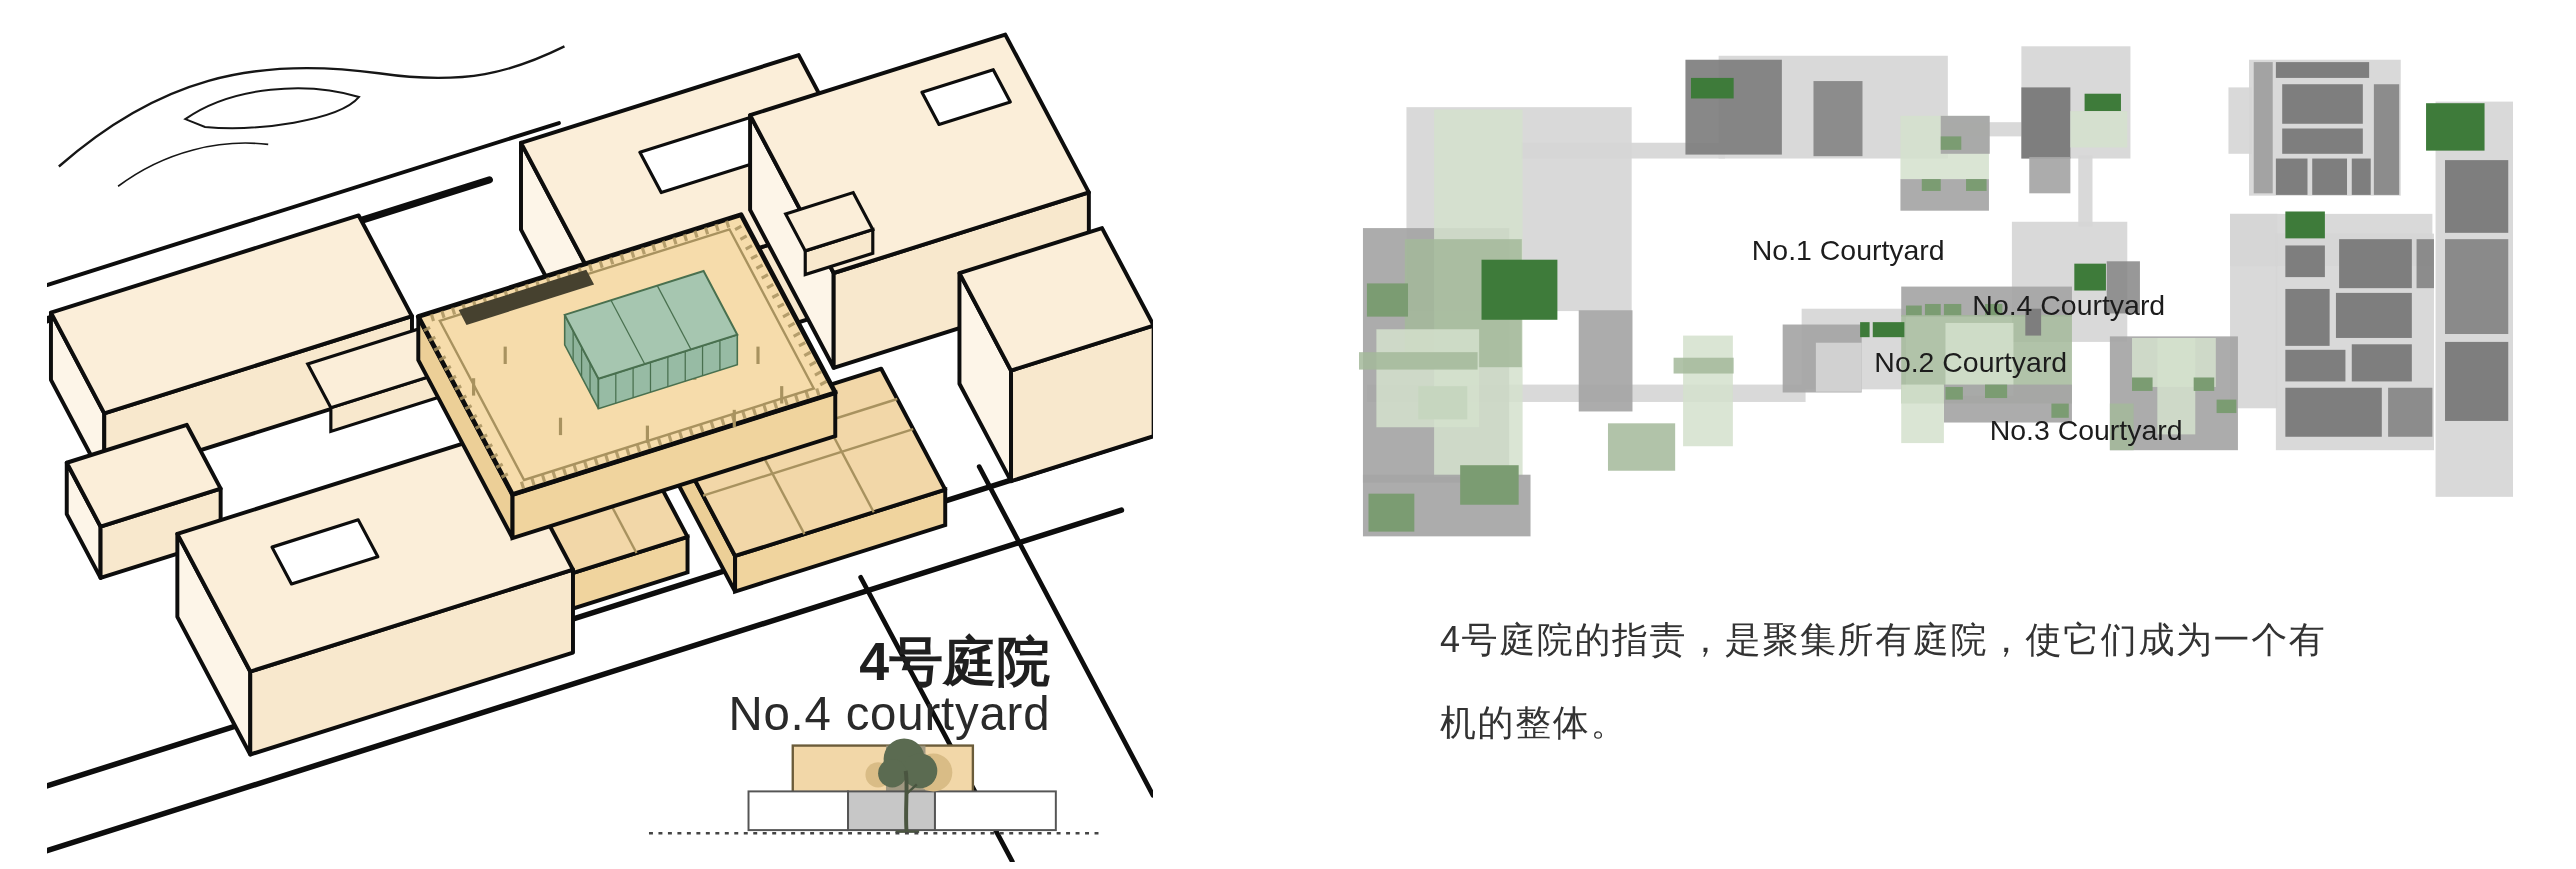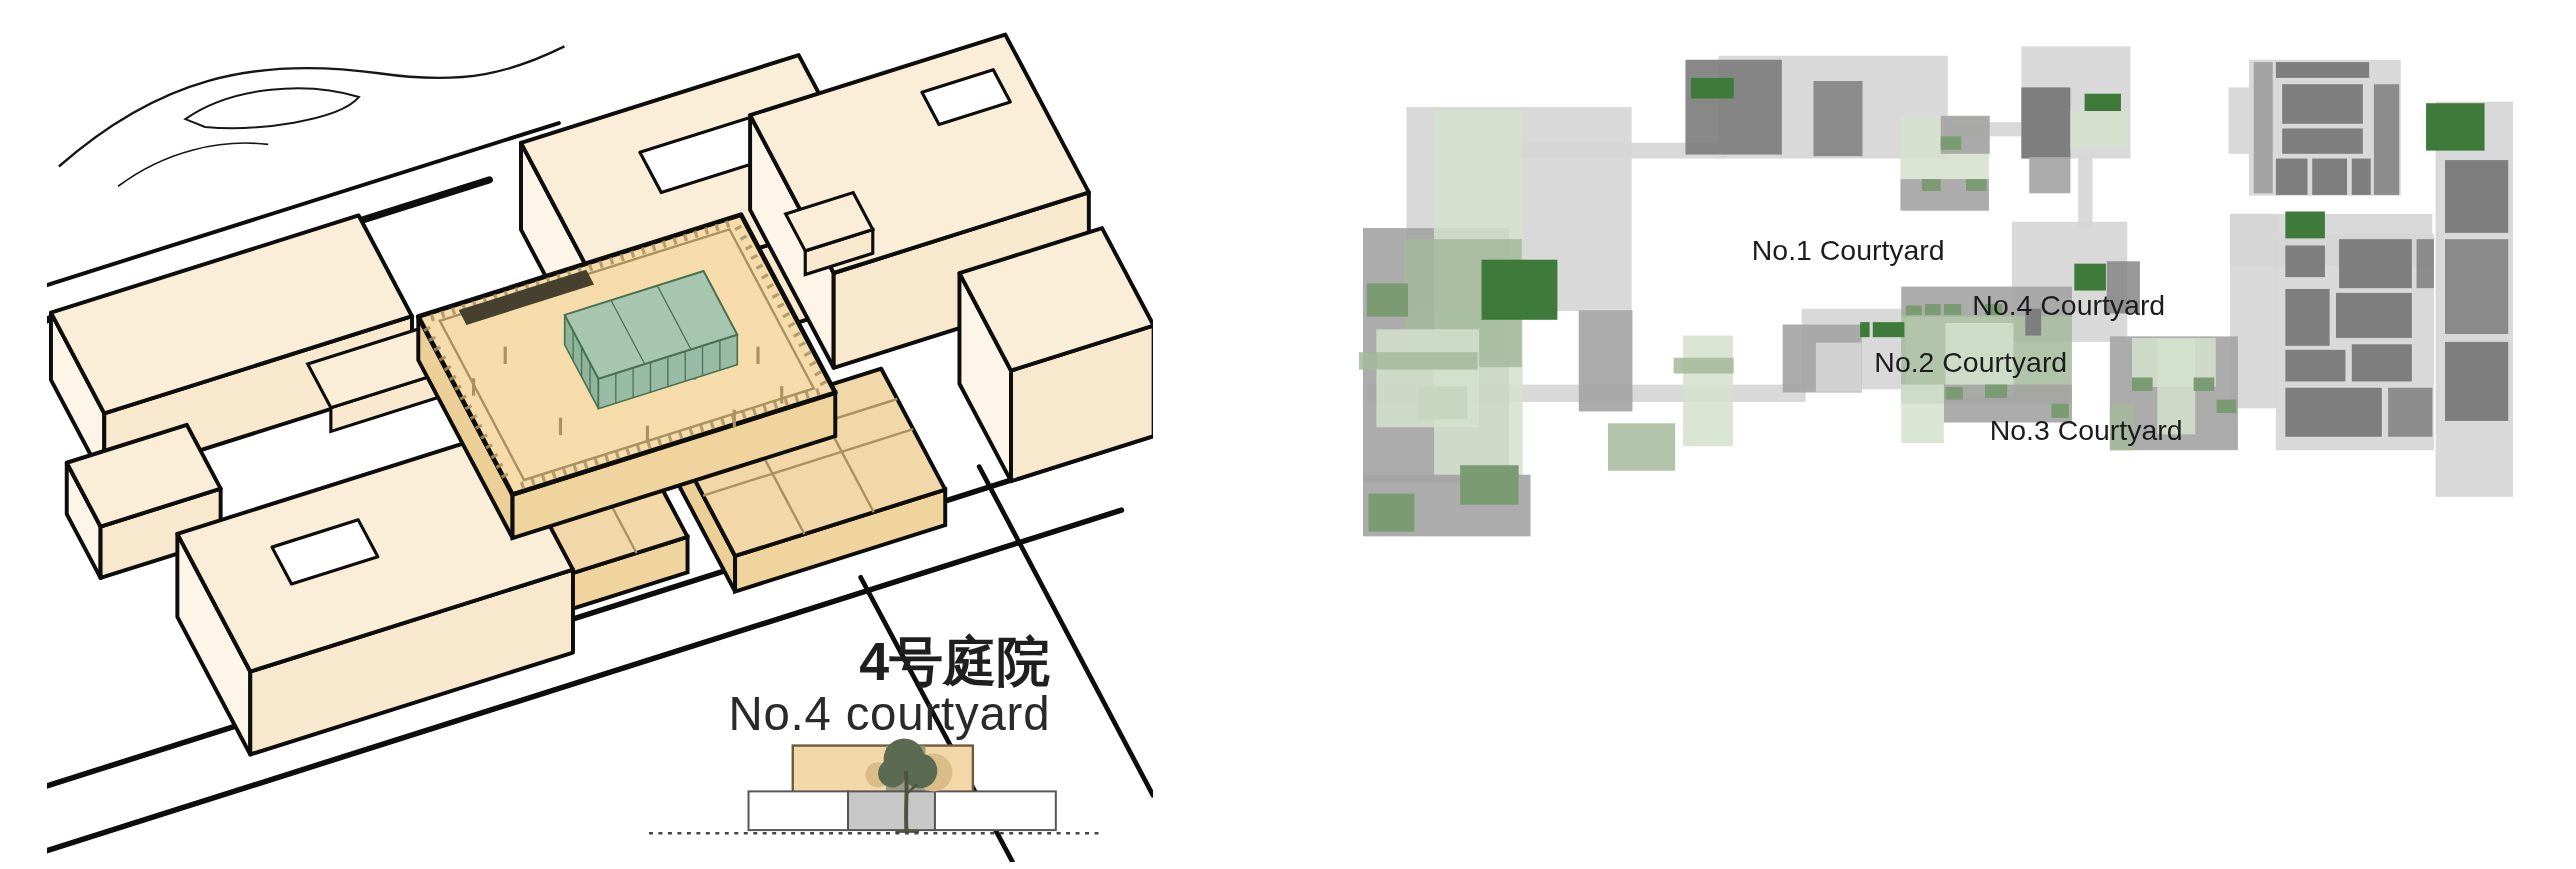--- a/index.html
+++ b/index.html
@@ -329,15 +329,19 @@
     </g>
 
     <g>
       <text class="maplabel" x="497" y="288">No.1 Courtyard</text>
       <text class="maplabel" x="776" y="358">No.4 Courtyard</text>
       <text class="maplabel" x="652" y="430">No.2 Courtyard</text>
       <text class="maplabel" x="798" y="516">No.3 Courtyard</text>
     </g>
   </svg>
 
+  <div class="desc">
+    <div>4号庭院的指责，是聚集所有庭院，使它们成为一个有</div>
+    <div>机的整体。</div>
+  </div>
 
 </div>
 
 
 </body></html>

